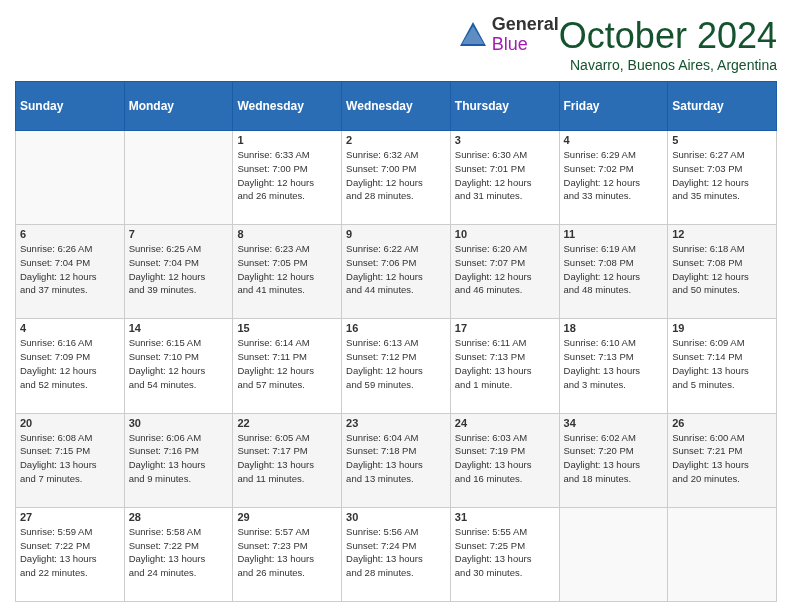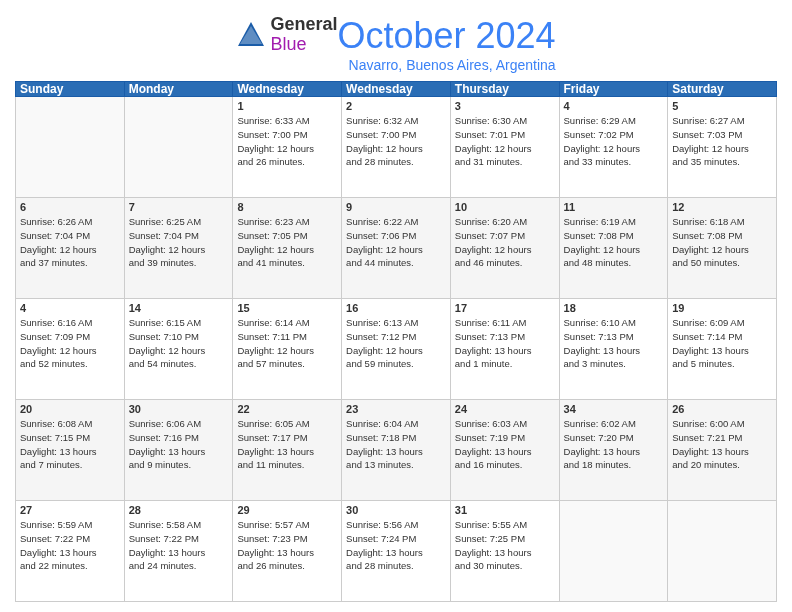--- a/index.html
+++ b/index.html
@@ -12,21 +12,21 @@
     }
     .page {
       width: 792px;
       height: 612px;
       padding: 15px 15px 10px 15px;
       display: flex;
       flex-direction: column;
     }
     .header {
       display: flex;
-      justify-content: center;
+      justify-content: flex-end;
       align-items: flex-start;
       margin-bottom: 8px;
     }
     .logo {
       display: flex;
       align-items: center;
     }
     .logo-text {
       display: flex;
       flex-direction: column;
@@ -46,39 +46,39 @@
       width: 30px;
       height: 30px;
       margin-right: 4px;
     }
     .title-block {
       text-align: right;
     }
     .month-title {
       font-size: 36px;
       font-weight: normal;
-      color: #3b82f6;
+      color: #14532d;
     }
     .location {
       font-size: 14px;
-      color: #3b82f6;
+      color: #14532d;
     }
     .calendar {
       flex: 1;
       border: 1px solid #ccc;
       border-collapse: collapse;
       width: 100%;
       table-layout: fixed;
     }
     .calendar th {
       background: #2a6db5;
       color: #fff;
       font-size: 12px;
       font-weight: bold;
-      padding: 0 4px;
+      padding: 17px 4px;
       text-align: left;
       border: 1px solid #1a5ca8;
     }
     .calendar td {
       vertical-align: top;
       border: 1px solid #ccc;
       padding: 3px 4px;
       font-size: 9.5px;
       color: #333;
       height: 82px;

